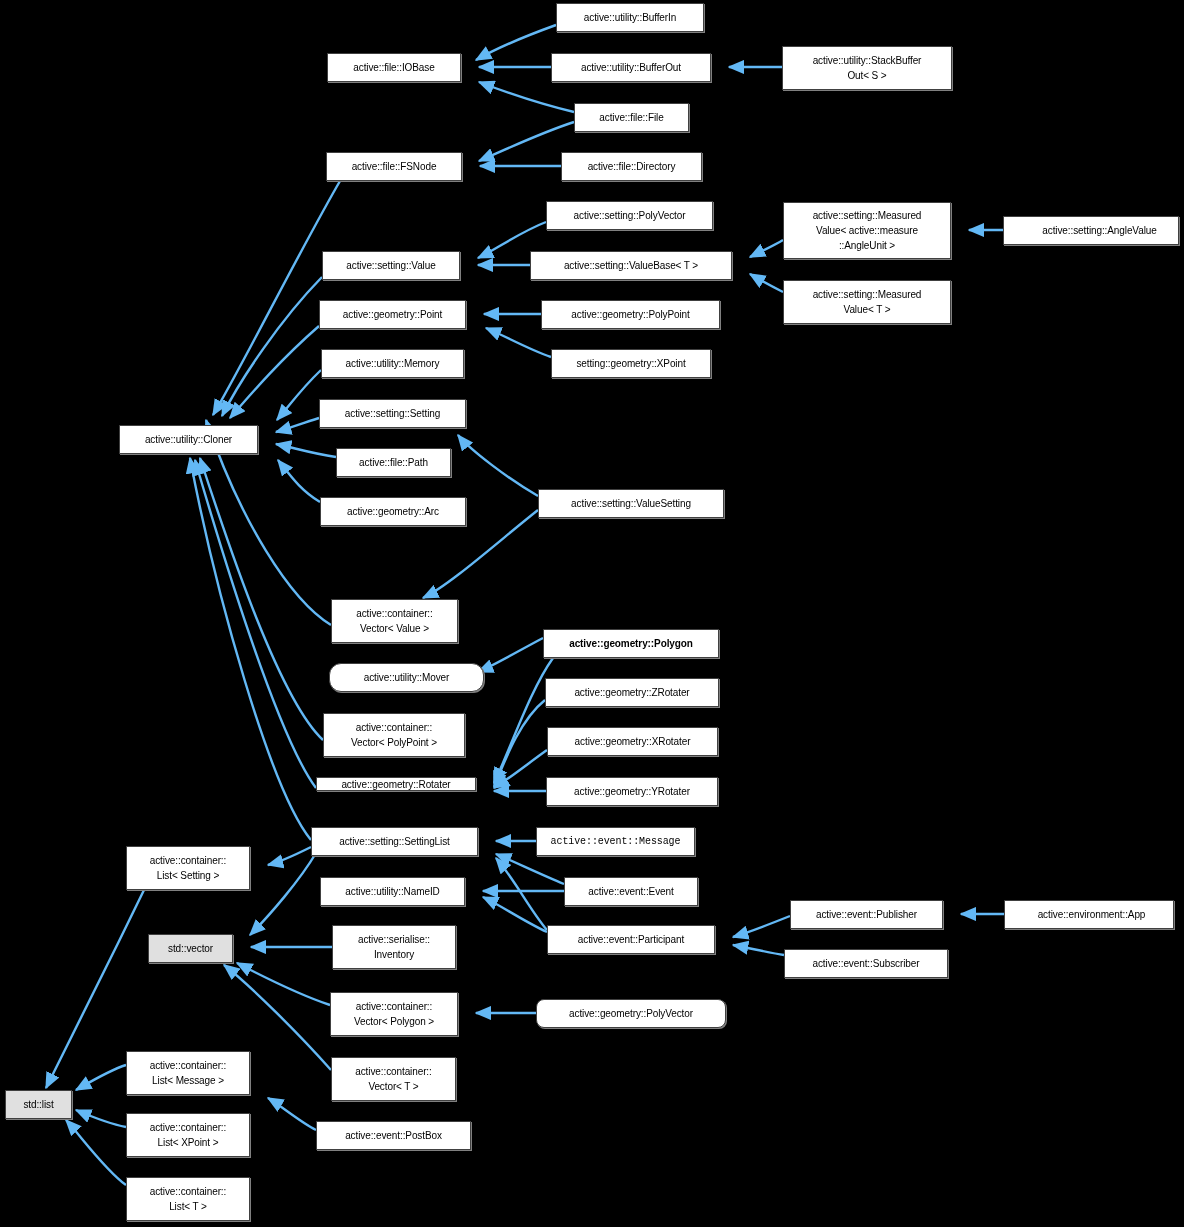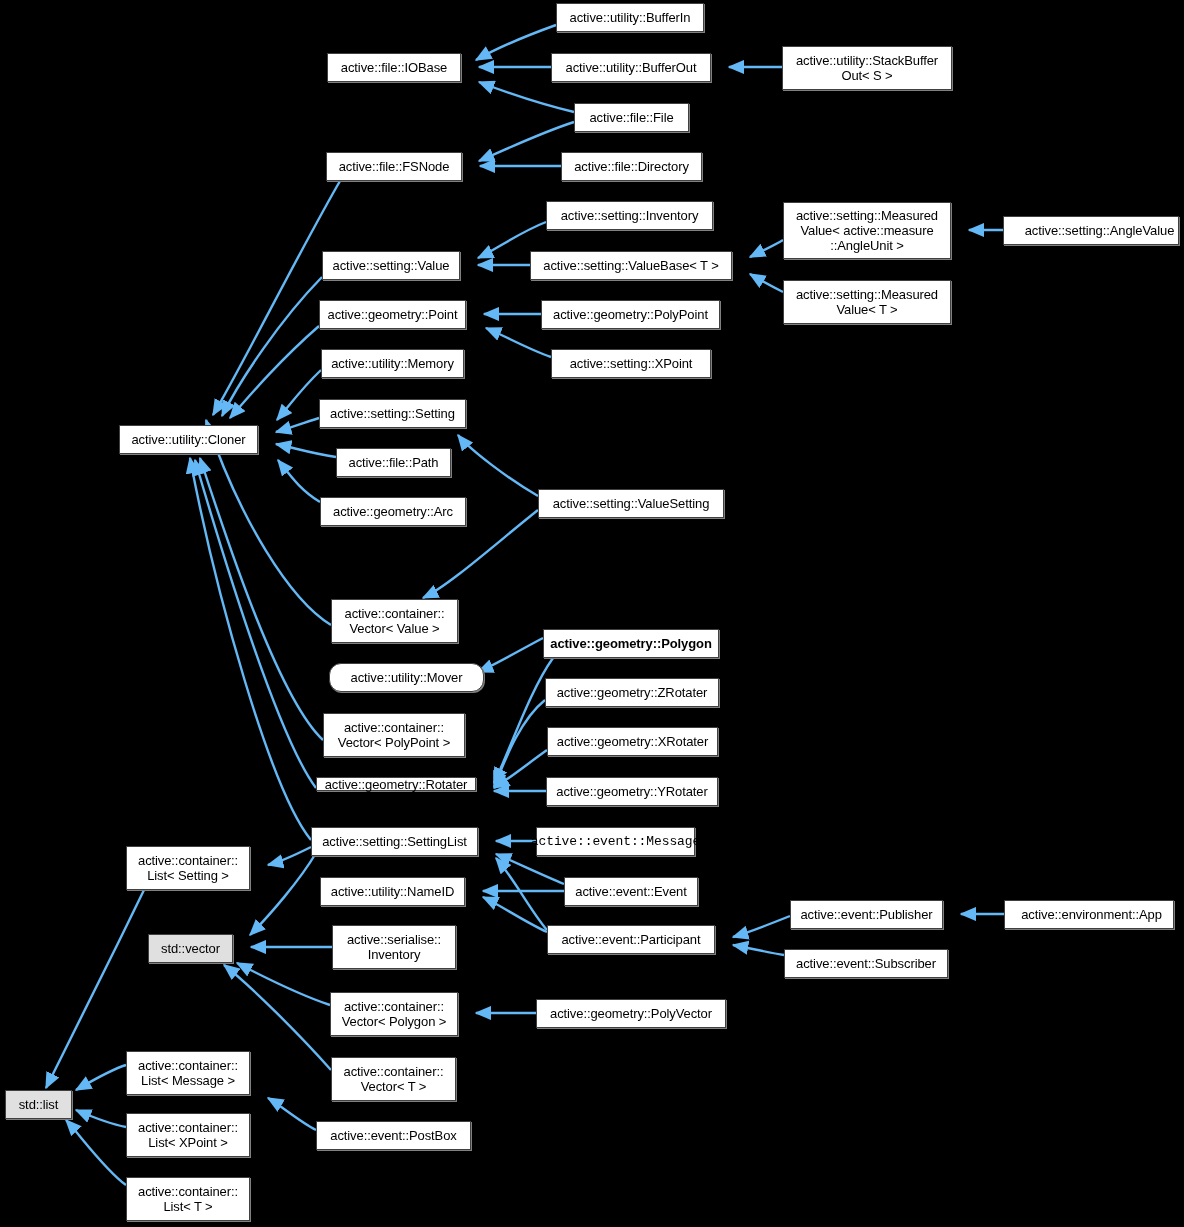--- a/index.html
+++ b/index.html
@@ -26,21 +26,21 @@
     position: absolute;
     box-sizing: border-box;
     background: #ffffff;
     border: 1px solid #404040;
     box-shadow: 1px 1px 0 0 #808080;
     display: flex;
     align-items: center;
     justify-content: center;
     text-align: center;
     color: #000000;
-    font-size: 13px;
+    font-size: 10px;
     line-height: 15px;
     letter-spacing: -0.1px;
     white-space: pre-line;
     padding: 0 3px;
   }
   .node.std {
     background: #e0e0e0;
   }
 </style>
 </head>
@@ -108,33 +108,33 @@
   </svg>
   <div id="node-group">
       <div class="node" style="left: 556px; top: 3px; width: 148px; height: 29px;">active::utility::BufferIn</div>
       <div class="node" style="left: 327px; top: 53px; width: 134px; height: 29px;">active::file::IOBase</div>
       <div class="node" style="left: 551px; top: 53px; width: 160px; height: 29px;">active::utility::BufferOut</div>
       <div class="node" style="left: 782px; top: 46px; width: 170px; height: 44px;">active::utility::StackBuffer
 Out&lt; S &gt;</div>
       <div class="node" style="left: 574px; top: 103px; width: 115px; height: 29px;">active::file::File</div>
       <div class="node" style="left: 326px; top: 152px; width: 136px; height: 29px;">active::file::FSNode</div>
       <div class="node" style="left: 561px; top: 152px; width: 141px; height: 29px;">active::file::Directory</div>
-      <div class="node" style="left: 546px; top: 201px; width: 167px; height: 29px;">active::setting::Inventory</div>
+      <div class="node" style="left: 546px; top: 201px; width: 167px; height: 29px;">active::setting::PolyVector</div>
       <div class="node" style="left: 783px; top: 202px; width: 168px; height: 57px;">active::setting::Measured
 Value&lt; active::measure
 ::AngleUnit &gt;</div>
       <div class="node" style="left: 1003px; top: 216px; width: 176px; height: 29px; padding-left: 20px;">active::setting::AngleValue</div>
       <div class="node" style="left: 322px; top: 251px; width: 138px; height: 29px;">active::setting::Value</div>
       <div class="node" style="left: 530px; top: 251px; width: 202px; height: 29px;">active::setting::ValueBase&lt; T &gt;</div>
       <div class="node" style="left: 783px; top: 280px; width: 168px; height: 44px;">active::setting::Measured
 Value&lt; T &gt;</div>
       <div class="node" style="left: 319px; top: 300px; width: 147px; height: 29px;">active::geometry::Point</div>
       <div class="node" style="left: 541px; top: 300px; width: 179px; height: 29px;">active::geometry::PolyPoint</div>
       <div class="node" style="left: 321px; top: 349px; width: 143px; height: 29px;">active::utility::Memory</div>
-      <div class="node" style="left: 551px; top: 349px; width: 160px; height: 29px;">active::setting::XPoint</div>
+      <div class="node" style="left: 551px; top: 349px; width: 160px; height: 29px;">setting::geometry::XPoint</div>
       <div class="node" style="left: 319px; top: 399px; width: 147px; height: 29px;">active::setting::Setting</div>
       <div class="node" style="left: 119px; top: 425px; width: 139px; height: 29px;">active::utility::Cloner</div>
       <div class="node" style="left: 336px; top: 448px; width: 115px; height: 29px;">active::file::Path</div>
       <div class="node" style="left: 320px; top: 497px; width: 146px; height: 29px;">active::geometry::Arc</div>
       <div class="node" style="left: 538px; top: 489px; width: 186px; height: 29px;">active::setting::ValueSetting</div>
       <div class="node" style="left: 331px; top: 599px; width: 127px; height: 44px;">active::container::
 Vector&lt; Value &gt;</div>
       <div class="node" style="left: 543px; top: 629px; width: 176px; height: 29px; font-weight: bold;">active::geometry::Polygon</div>
       <div class="node" style="left: 329px; top: 663px; width: 155px; height: 29px; border-radius: 12px;">active::utility::Mover</div>
       <div class="node" style="left: 545px; top: 678px; width: 174px; height: 29px;">active::geometry::ZRotater</div>
@@ -151,21 +151,21 @@
       <div class="node" style="left: 564px; top: 877px; width: 134px; height: 29px;">active::event::Event</div>
       <div class="node" style="left: 790px; top: 900px; width: 153px; height: 29px;">active::event::Publisher</div>
       <div class="node" style="left: 1004px; top: 900px; width: 170px; height: 29px; padding-left: 8px;">active::environment::App</div>
       <div class="node" style="left: 547px; top: 925px; width: 168px; height: 29px;">active::event::Participant</div>
       <div class="node std" style="left: 148px; top: 934px; width: 85px; height: 29px;">std::vector</div>
       <div class="node" style="left: 332px; top: 925px; width: 124px; height: 44px;">active::serialise::
 Inventory</div>
       <div class="node" style="left: 784px; top: 949px; width: 164px; height: 29px;">active::event::Subscriber</div>
       <div class="node" style="left: 330px; top: 992px; width: 128px; height: 44px;">active::container::
 Vector&lt; Polygon &gt;</div>
-      <div class="node" style="left: 536px; top: 999px; width: 190px; height: 29px;">active::geometry::PolyVector</div>
+      <div class="node" style="left: 536px; top: 999px; width: 190px; height: 29px; border-radius: 8px;">active::geometry::PolyVector</div>
       <div class="node" style="left: 126px; top: 1051px; width: 124px; height: 44px;">active::container::
 List&lt; Message &gt;</div>
       <div class="node" style="left: 331px; top: 1057px; width: 125px; height: 44px;">active::container::
 Vector&lt; T &gt;</div>
       <div class="node std" style="left: 5px; top: 1090px; width: 67px; height: 29px;">std::list</div>
       <div class="node" style="left: 126px; top: 1113px; width: 124px; height: 44px;">active::container::
 List&lt; XPoint &gt;</div>
       <div class="node" style="left: 316px; top: 1121px; width: 155px; height: 29px;">active::event::PostBox</div>
       <div class="node" style="left: 126px; top: 1177px; width: 124px; height: 44px;">active::container::
 List&lt; T &gt;</div>

